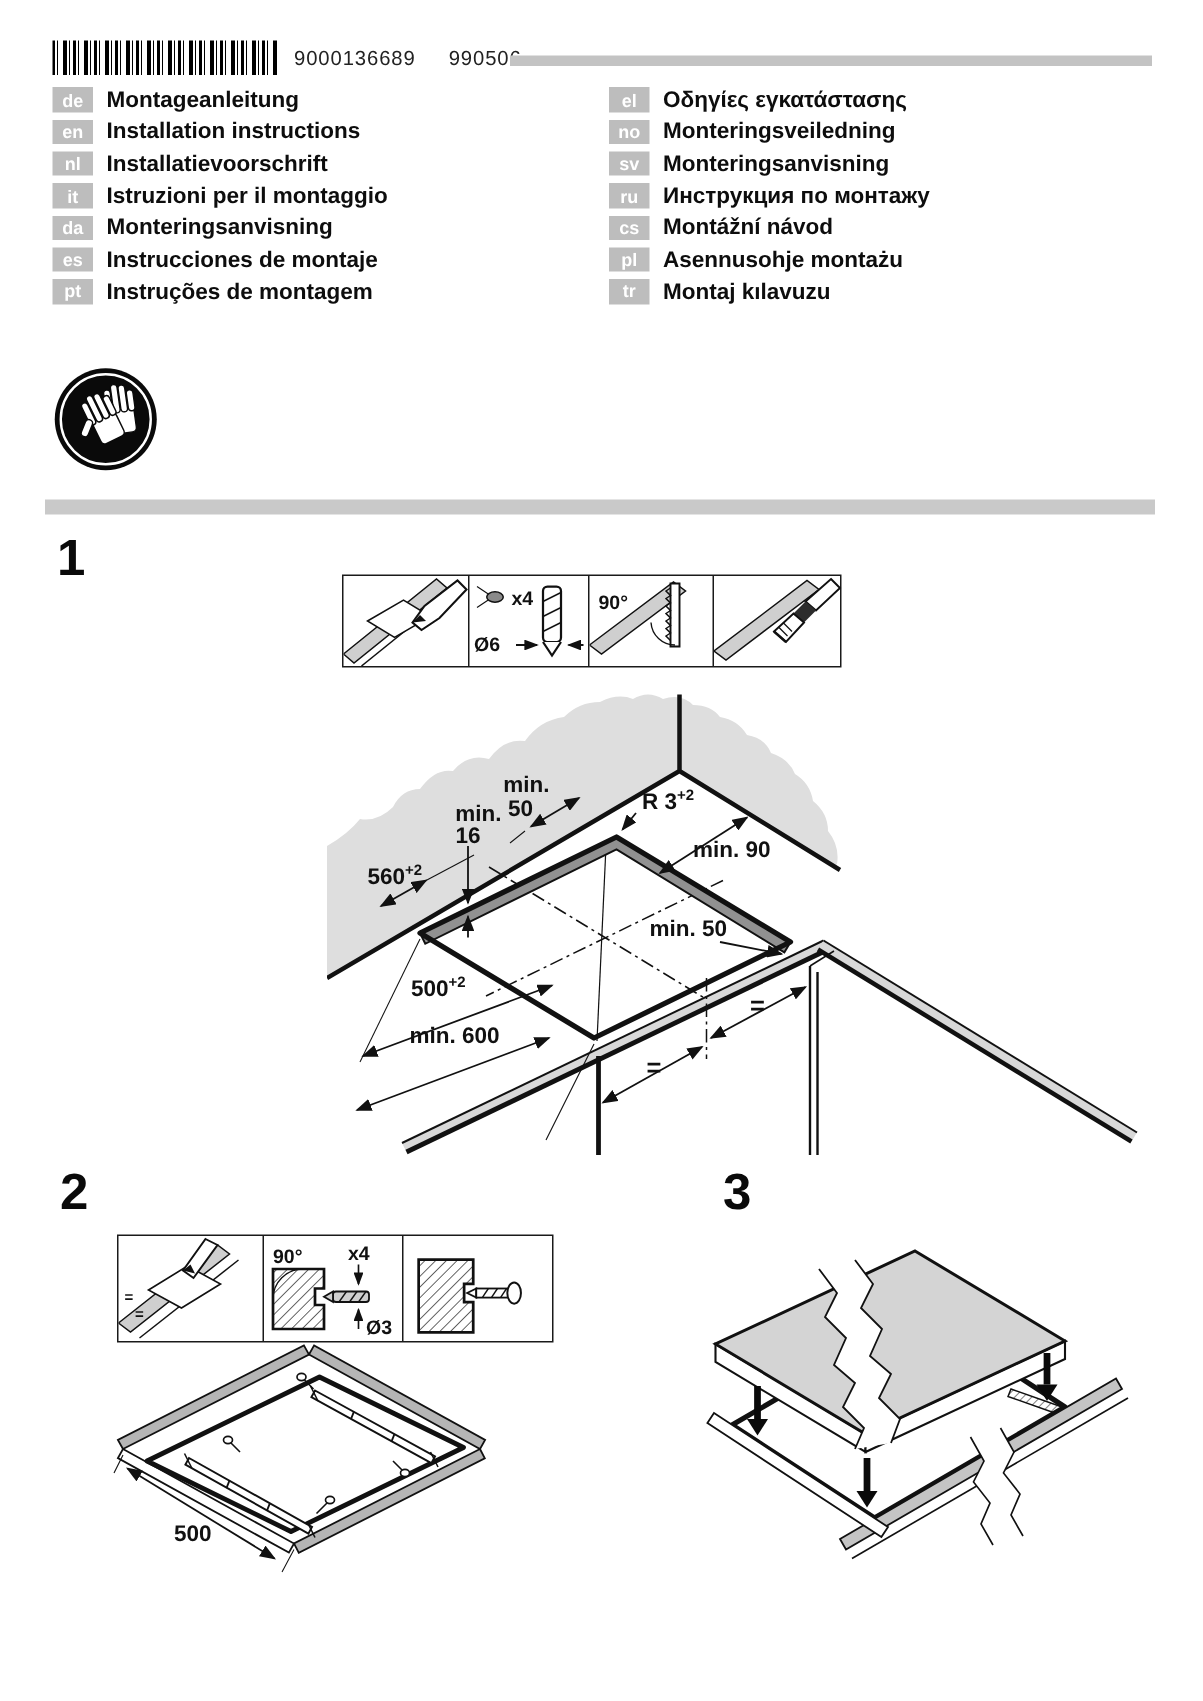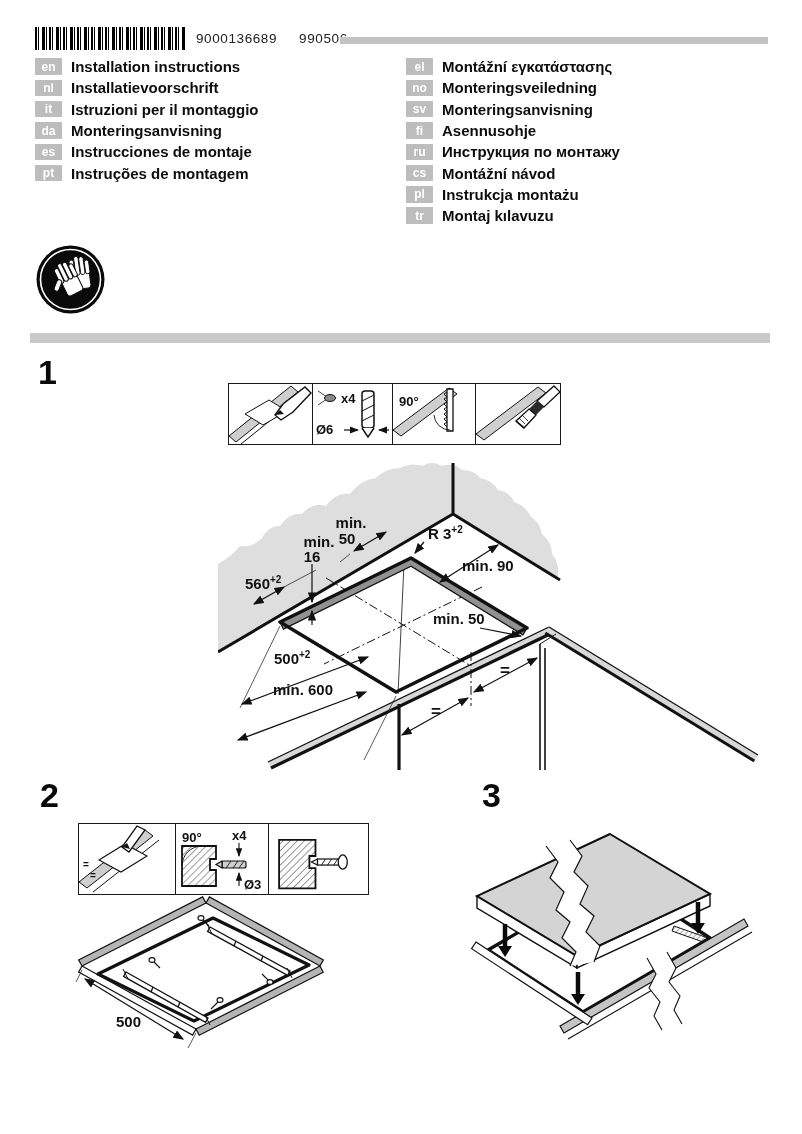--- a/index.html
+++ b/index.html
@@ -46,20 +46,24 @@
 <div id="page">
 
   <div id="barcode"></div>
   <div id="hdr-nums">
     <span>9000136689</span><span>990506</span>
   </div>
   <div id="topbar"></div>
 
   <div id="langL" class="langcol">
     <div class="lang-row">
+        <span class="lang-tag">de</span>
+        <span class="lang-title">Montageanleitung</span>
+      </div>
+    <div class="lang-row">
         <span class="lang-tag">en</span>
         <span class="lang-title">Installation instructions</span>
       </div>
     <div class="lang-row">
         <span class="lang-tag">nl</span>
         <span class="lang-title">Installatievoorschrift</span>
       </div>
     <div class="lang-row">
         <span class="lang-tag">it</span>
         <span class="lang-title">Istruzioni per il montaggio</span>
@@ -73,45 +77,41 @@
         <span class="lang-title">Instrucciones de montaje</span>
       </div>
     <div class="lang-row">
         <span class="lang-tag">pt</span>
         <span class="lang-title">Instruções de montagem</span>
       </div>
   </div>
   <div id="langR" class="langcol">
     <div class="lang-row">
         <span class="lang-tag">el</span>
-        <span class="lang-title">Montážní εγκατάστασης</span>
+        <span class="lang-title">Οδηγίες εγκατάστασης</span>
       </div>
     <div class="lang-row">
         <span class="lang-tag">no</span>
         <span class="lang-title">Monteringsveiledning</span>
       </div>
     <div class="lang-row">
         <span class="lang-tag">sv</span>
         <span class="lang-title">Monteringsanvisning</span>
       </div>
     <div class="lang-row">
-        <span class="lang-tag">fi</span>
-        <span class="lang-title">Asennusohje</span>
-      </div>
-    <div class="lang-row">
         <span class="lang-tag">ru</span>
         <span class="lang-title">Инструкция по монтажу</span>
       </div>
     <div class="lang-row">
         <span class="lang-tag">cs</span>
         <span class="lang-title">Montážní návod</span>
       </div>
     <div class="lang-row">
         <span class="lang-tag">pl</span>
-        <span class="lang-title">Instrukcja montażu</span>
+        <span class="lang-title">Asennusohje montażu</span>
       </div>
     <div class="lang-row">
         <span class="lang-tag">tr</span>
         <span class="lang-title">Montaj kılavuzu</span>
       </div>
   </div>
 
   <svg id="gloveicon" viewBox="0 0 71 71">
     <circle cx="35.5" cy="35.5" r="34" fill="#0a0a0a"></circle>
     <circle cx="35.5" cy="35.5" r="30" fill="none" stroke="#fff" stroke-width="1.6"></circle>

